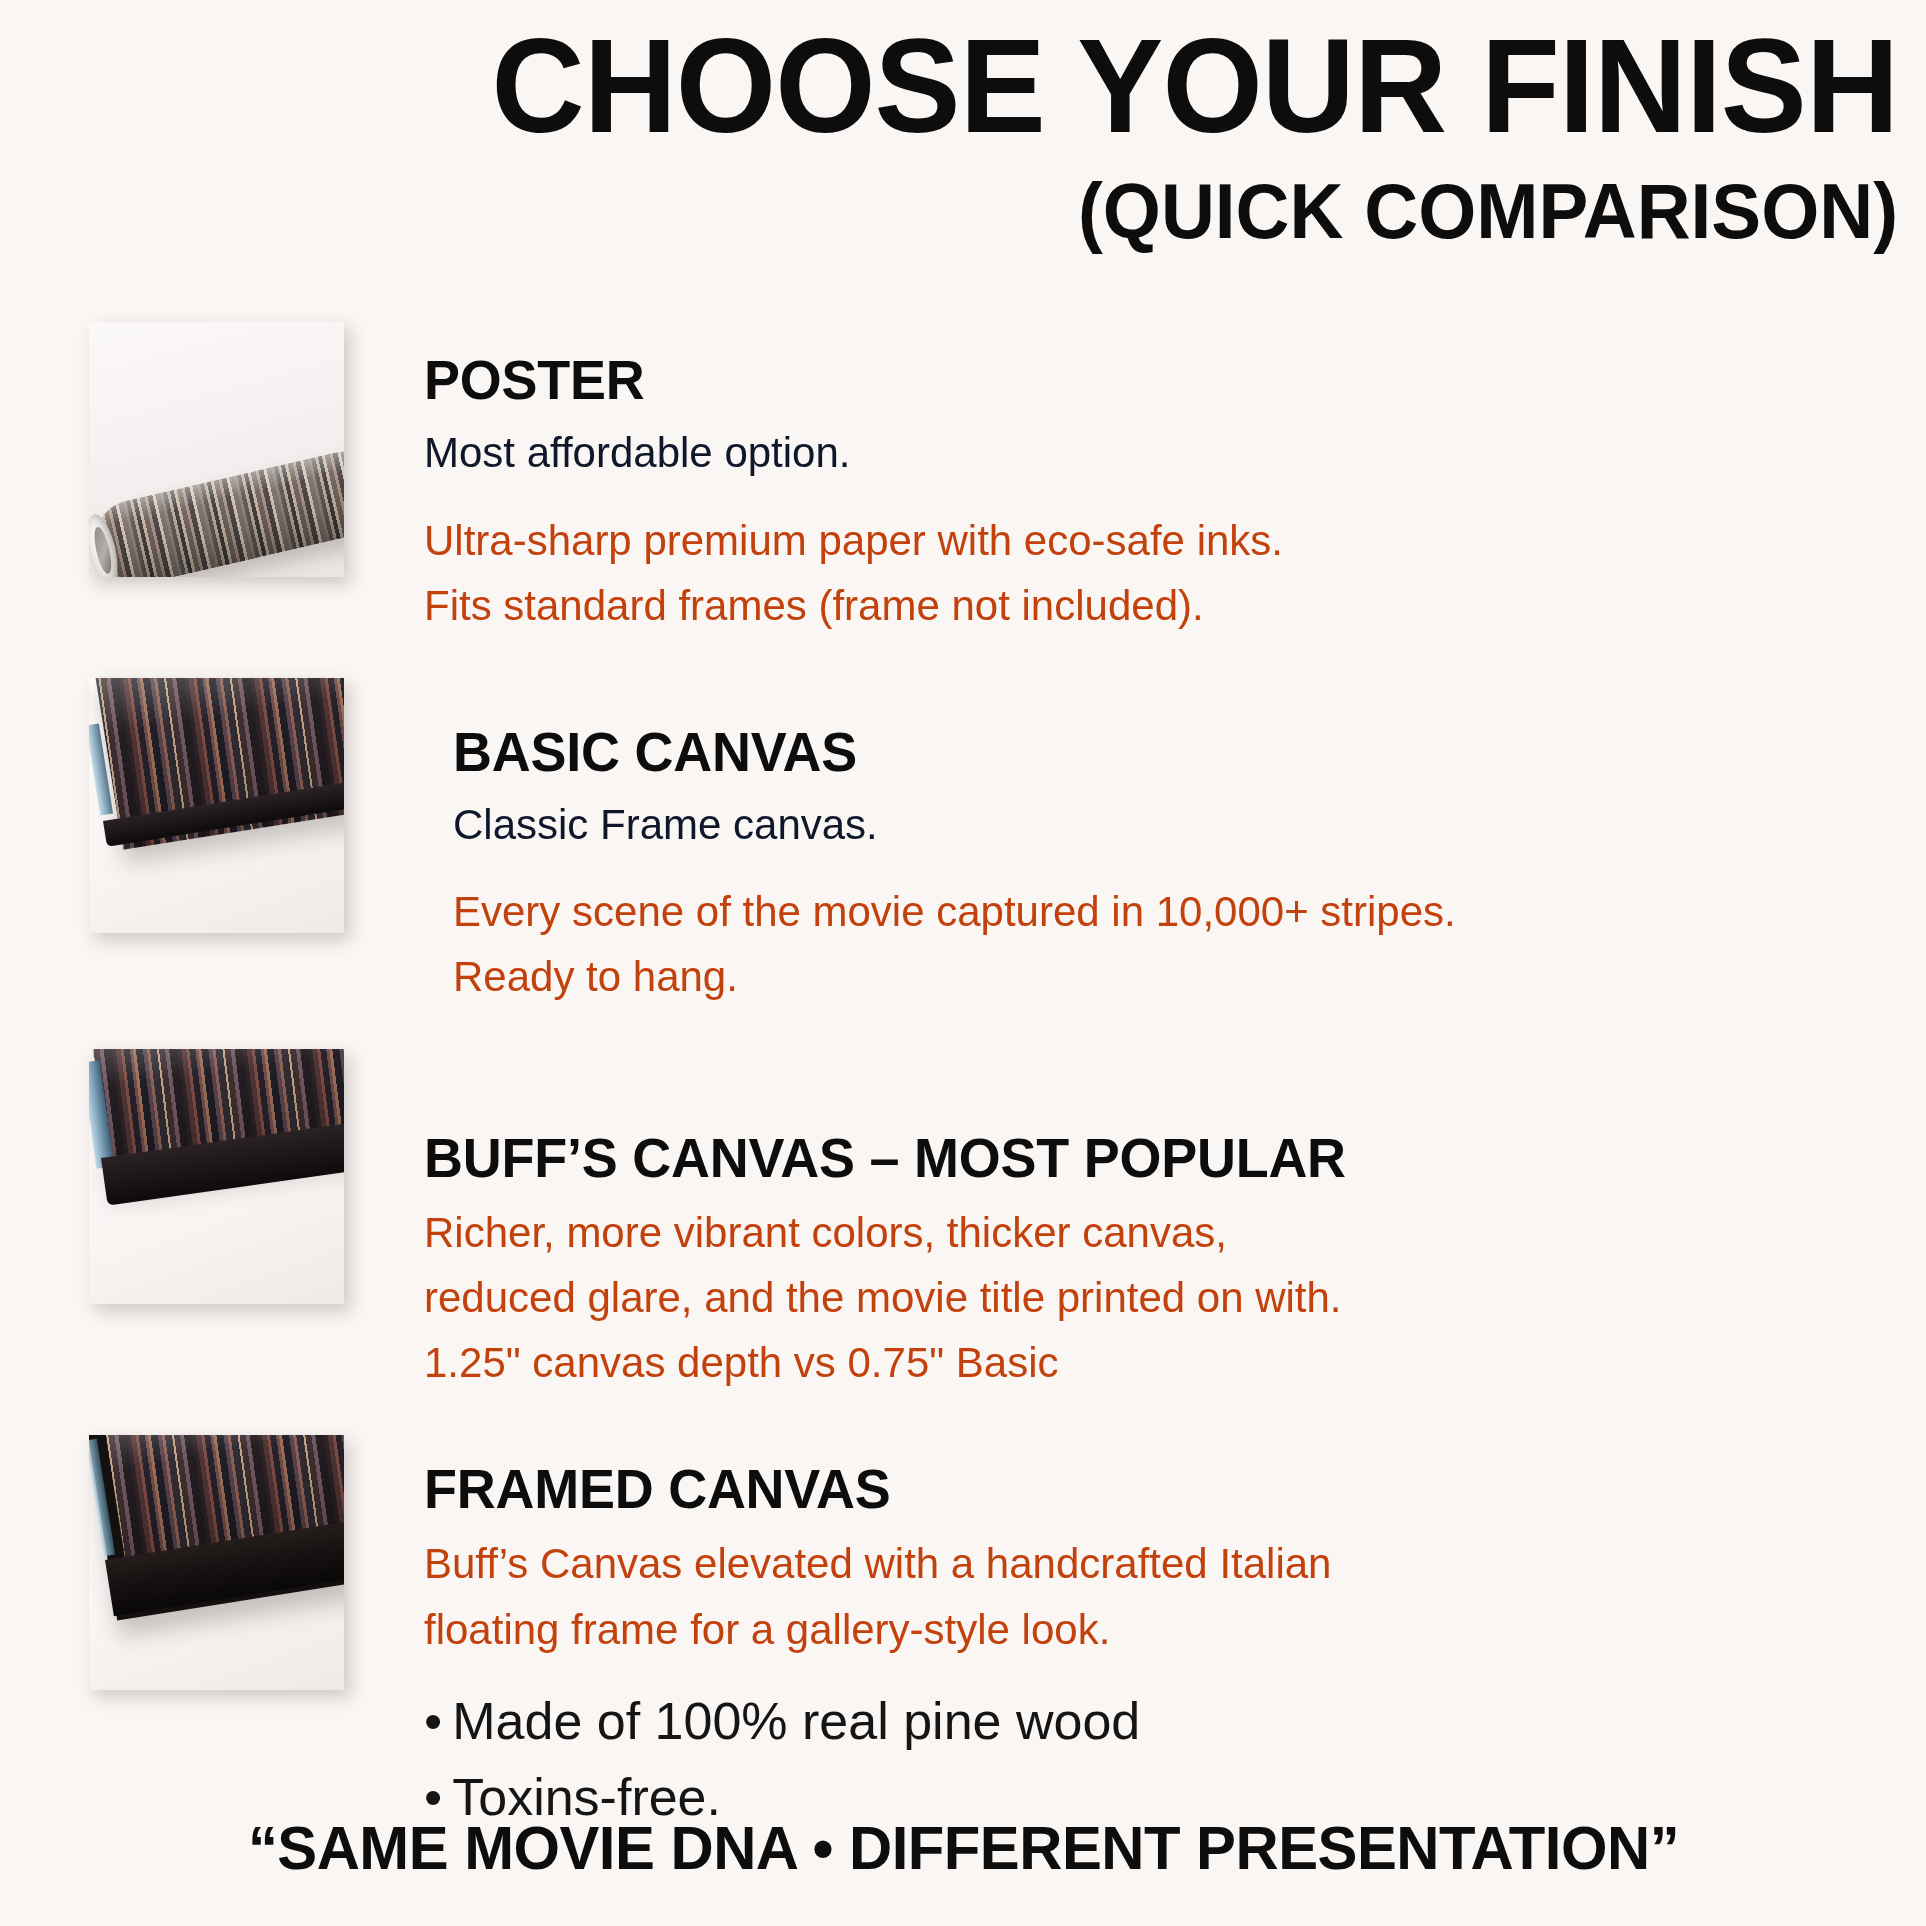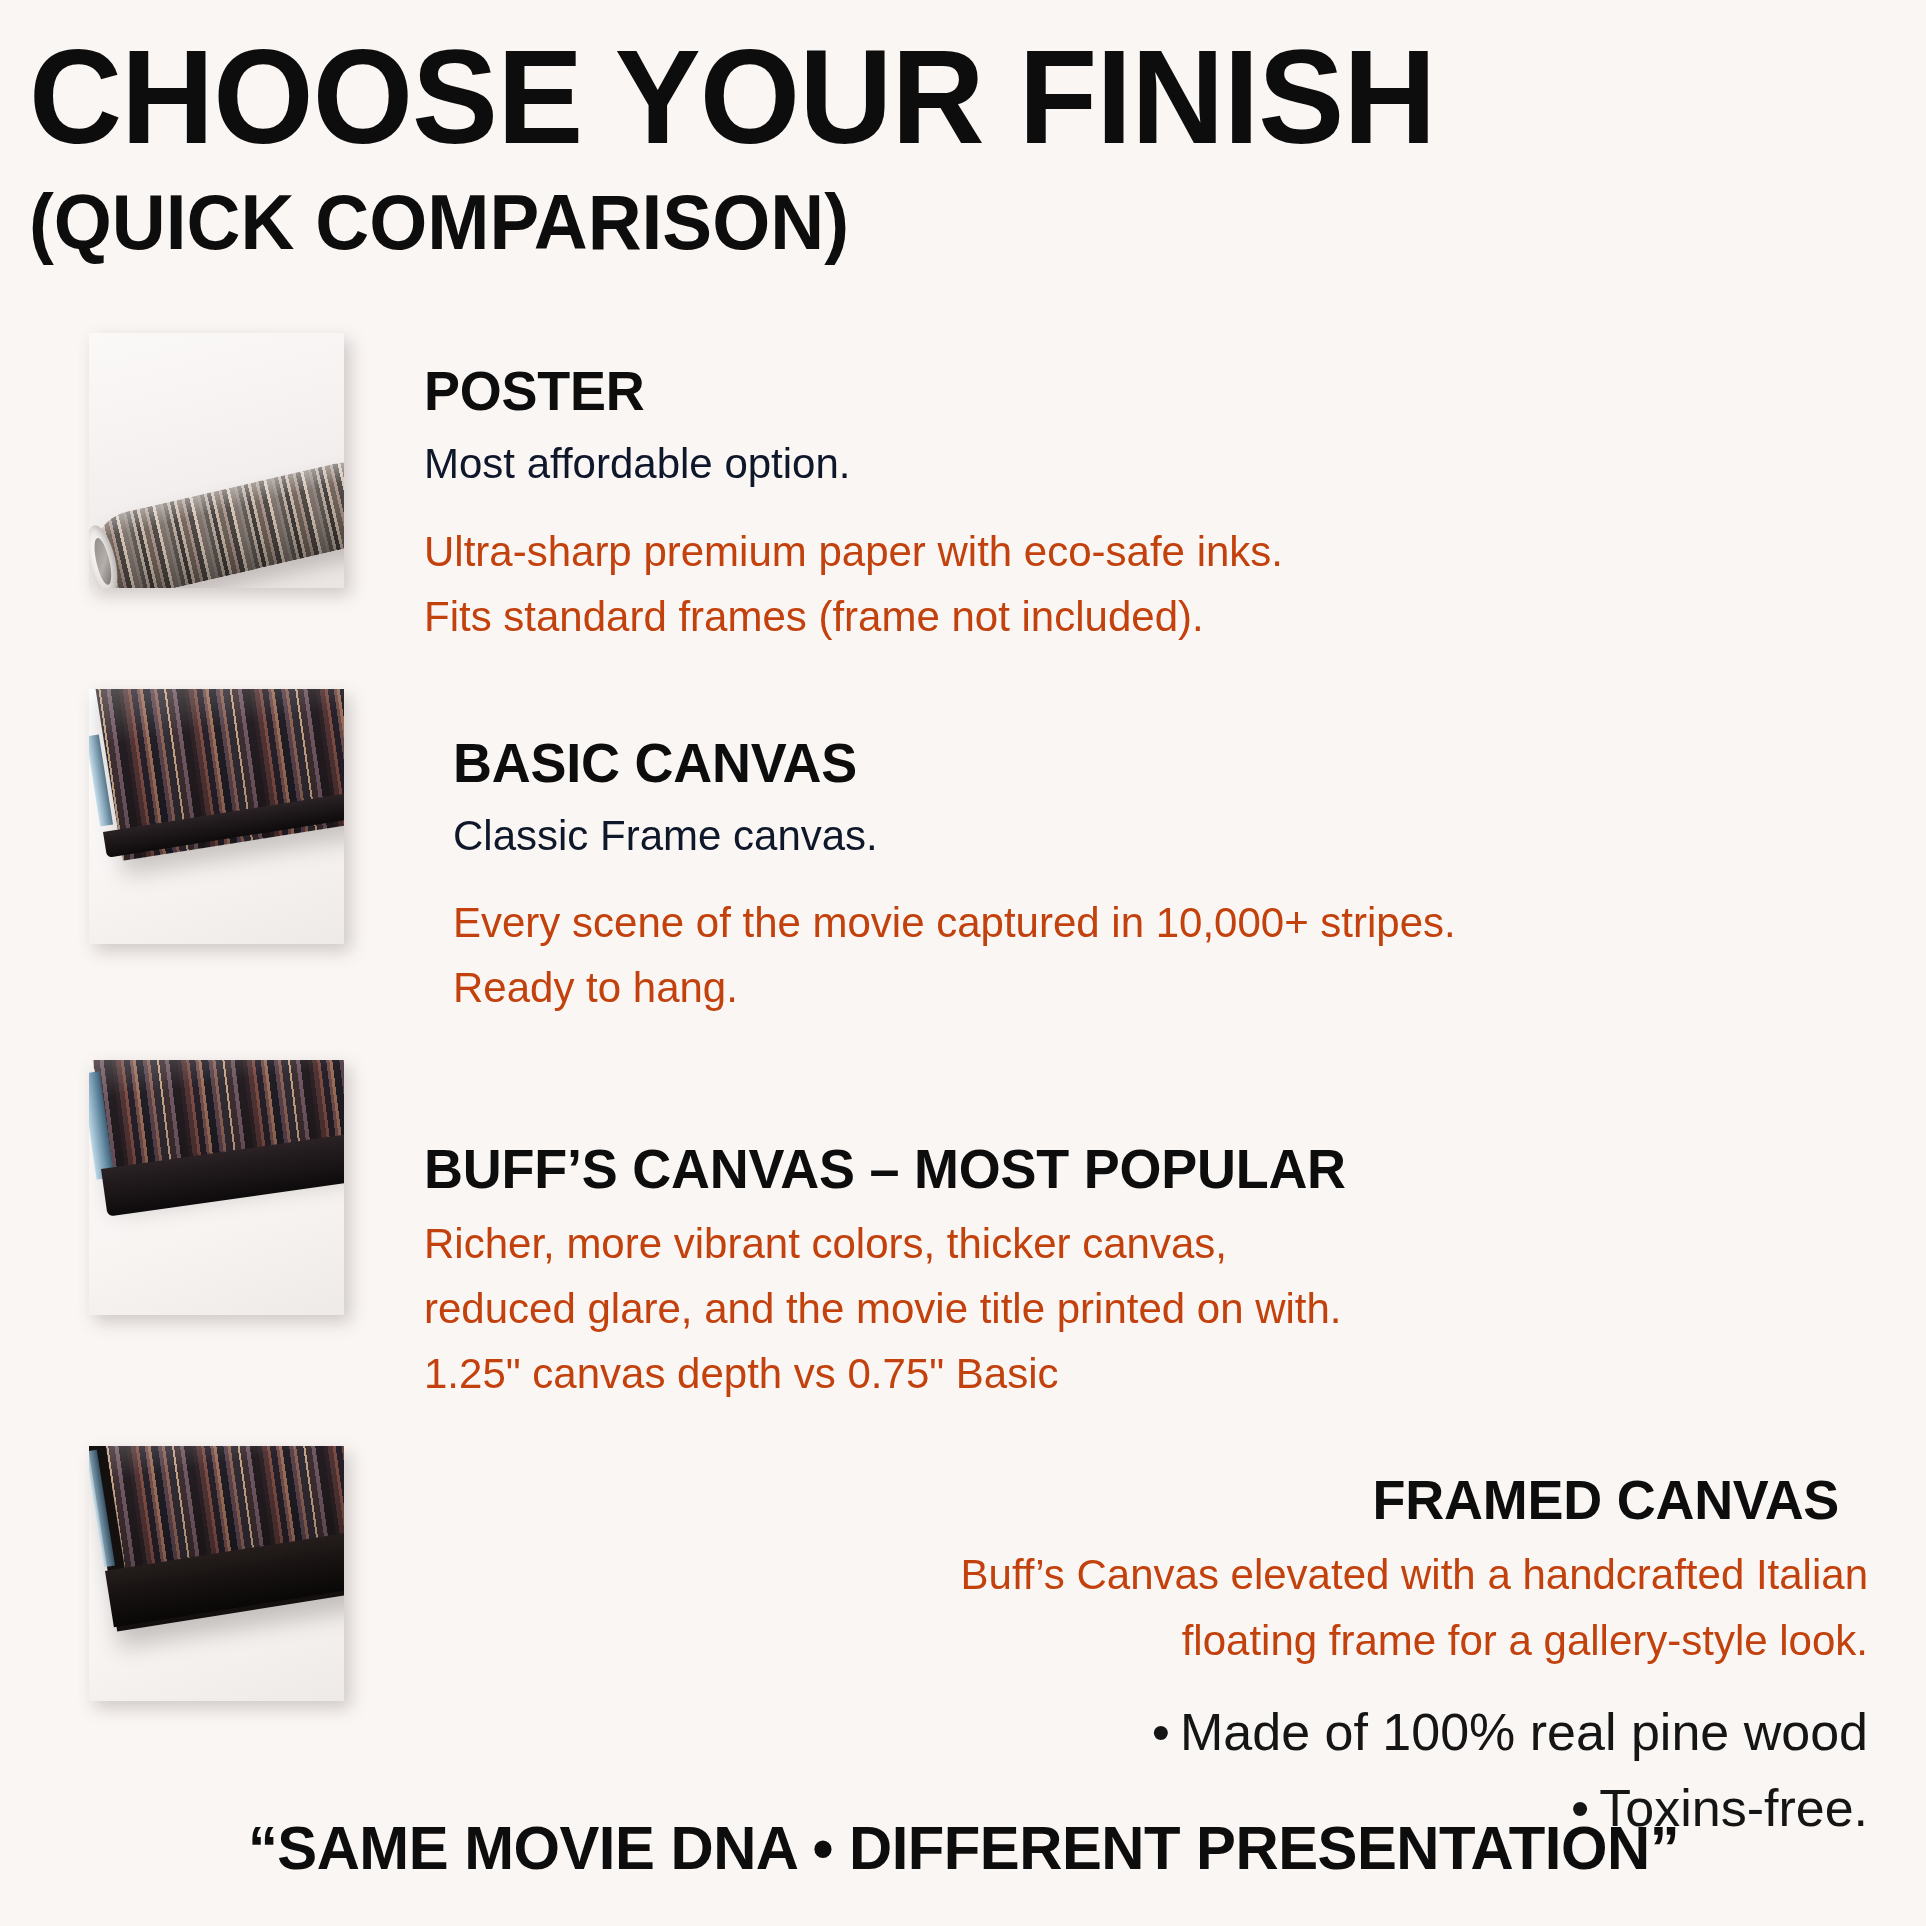--- a/index.html
+++ b/index.html
@@ -17,22 +17,22 @@
   #page {
     position: relative;
     width: 1927px;
     height: 1927px;
     background: #faf6f4;
     box-sizing: border-box;
   }
 
   
   .header {
-    text-align: left;
-    padding-top: 28px;
+    text-align: right;
+    padding-top: 17px;
   }
   .title-main {
     font-size: 133px;
     font-weight: 700;
     letter-spacing: -1px;
     line-height: 1.05;
     color: #0d0d0d;
     margin: 0;
     transform: scaleX(0.97);
   }
@@ -303,21 +303,21 @@
           <div class="slab" style="left:-4px;top:-18px;width:289px;height:206px;transform:rotate(-9deg);transform-origin:left top;background:#14100f;box-shadow:0 16px 22px rgba(80,72,68,0.30);"></div>
 
           <div class="slab" style="left:14px;top:-16px;width:271px;height:147px;transform:rotate(-9deg);transform-origin:left top;">
             <div class="stripes"></div>
             <div class="sheen"></div>
           </div>
           <div class="blue-edge" style="left:6px;top:4px;width:11px;height:117px;transform:rotate(-9deg);opacity:.8;"></div>
           <div class="dark-edge" style="left:16px;top:125px;width:269px;height:57px;transform:rotate(-9deg);transform-origin:left top;background:linear-gradient(to bottom,#241d1c,#14100f 55%,#090707);"></div>
         </div>
       </div>
-      <div class="text-col" style="padding-top:22px;text-align:right;">
+      <div class="text-col" style="padding-top:22px;">
         <div class="h2">FRAMED CANVAS</div>
         <p class="body" style="margin-top:14px;">Buff’s Canvas elevated with a handcrafted Italian</p>
         <p class="body tight">floating frame for a gallery-style look.</p>
         <ul class="bullets">
           <li>
             <span class="dot">•</span><span>Made of 100% real pine wood</span>
           </li>
           <li>
             <span class="dot">•</span><span>Toxins-free.</span>
           </li>

